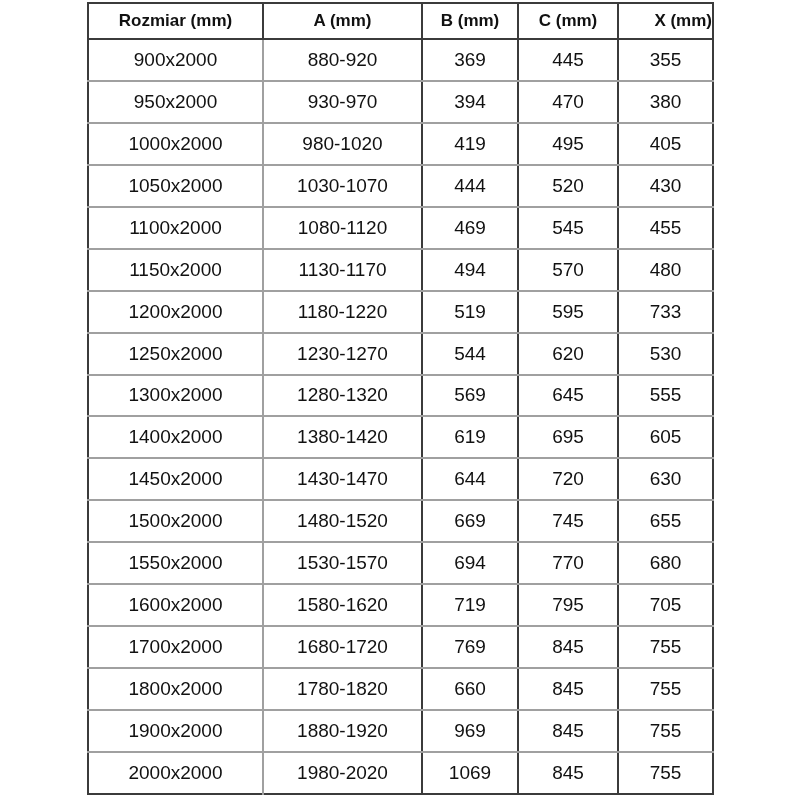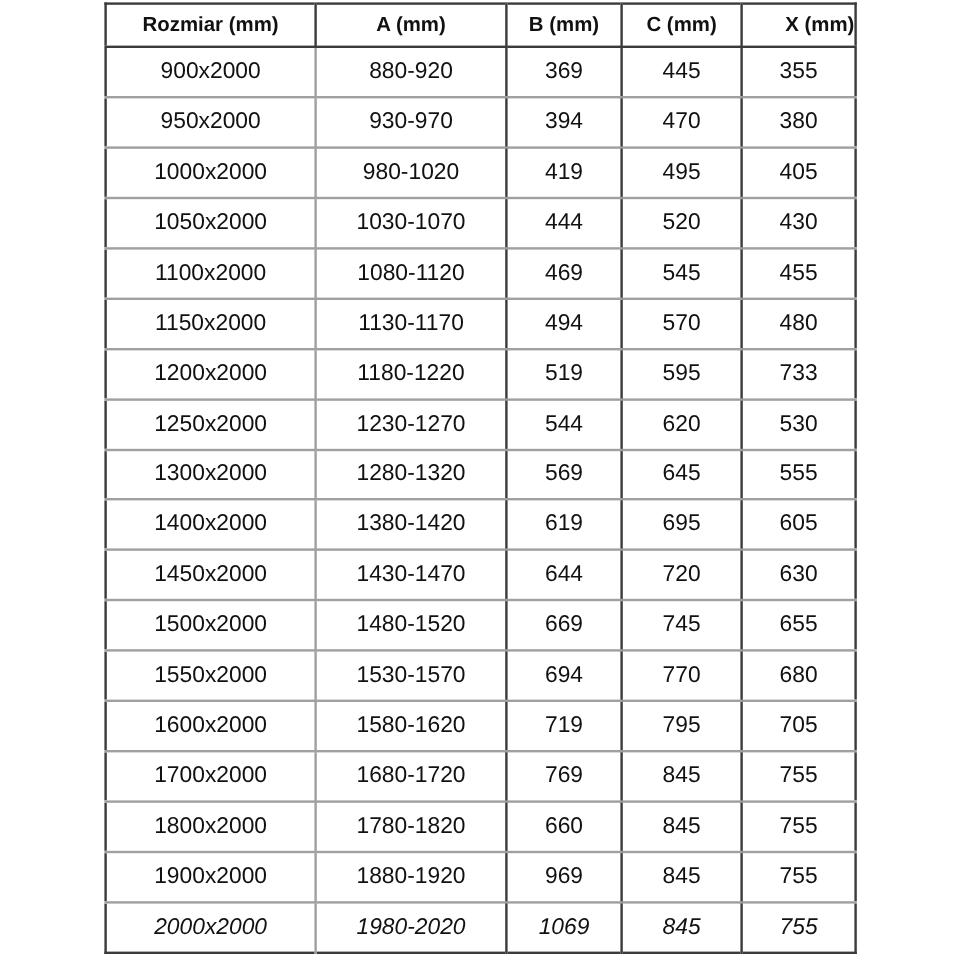--- a/index.html
+++ b/index.html
@@ -57,21 +57,21 @@
 
   td {
     font-size: 19px;
     font-weight: normal;
     border-bottom: 2px solid var(--border-gray);
     border-right: 2px solid var(--border-dark);
   }
   
   td:first-child { border-right: 2px solid var(--border-gray); }
   td:last-child { border-right: none; }
-  tbody tr:last-child td { border-bottom: none; font-style: italic; }
+  tbody tr:last-child td { border-bottom: none; }
 </style>
 </head>
 <body>
 
 <div class="canvas">
   <table class="size-table">
     <colgroup>
       <col class="c1">
         <col class="c2">
         <col class="c3">

